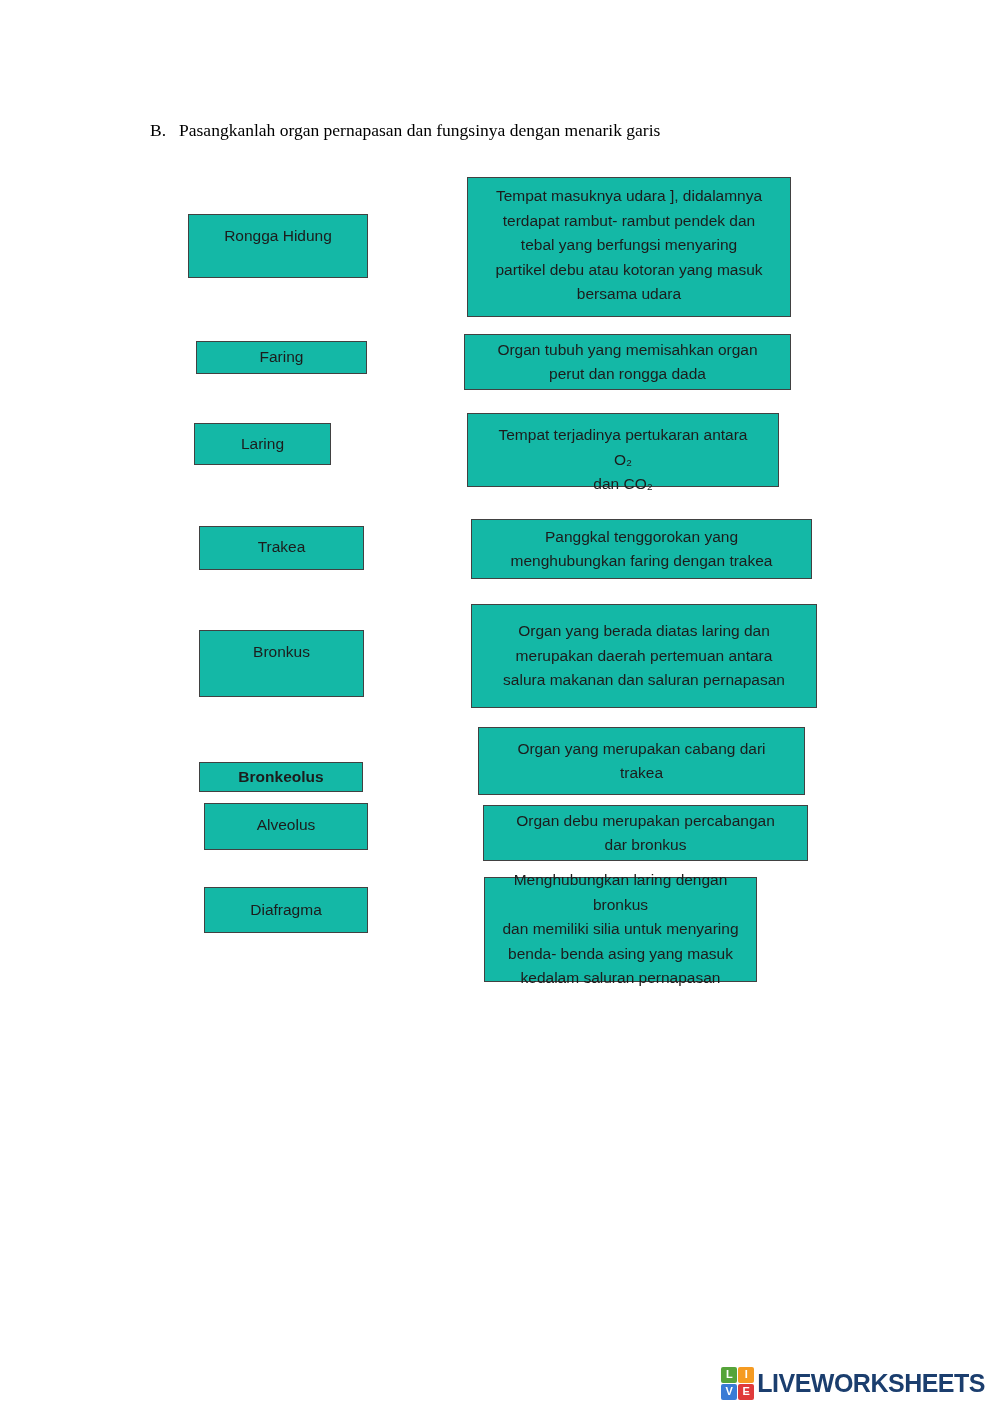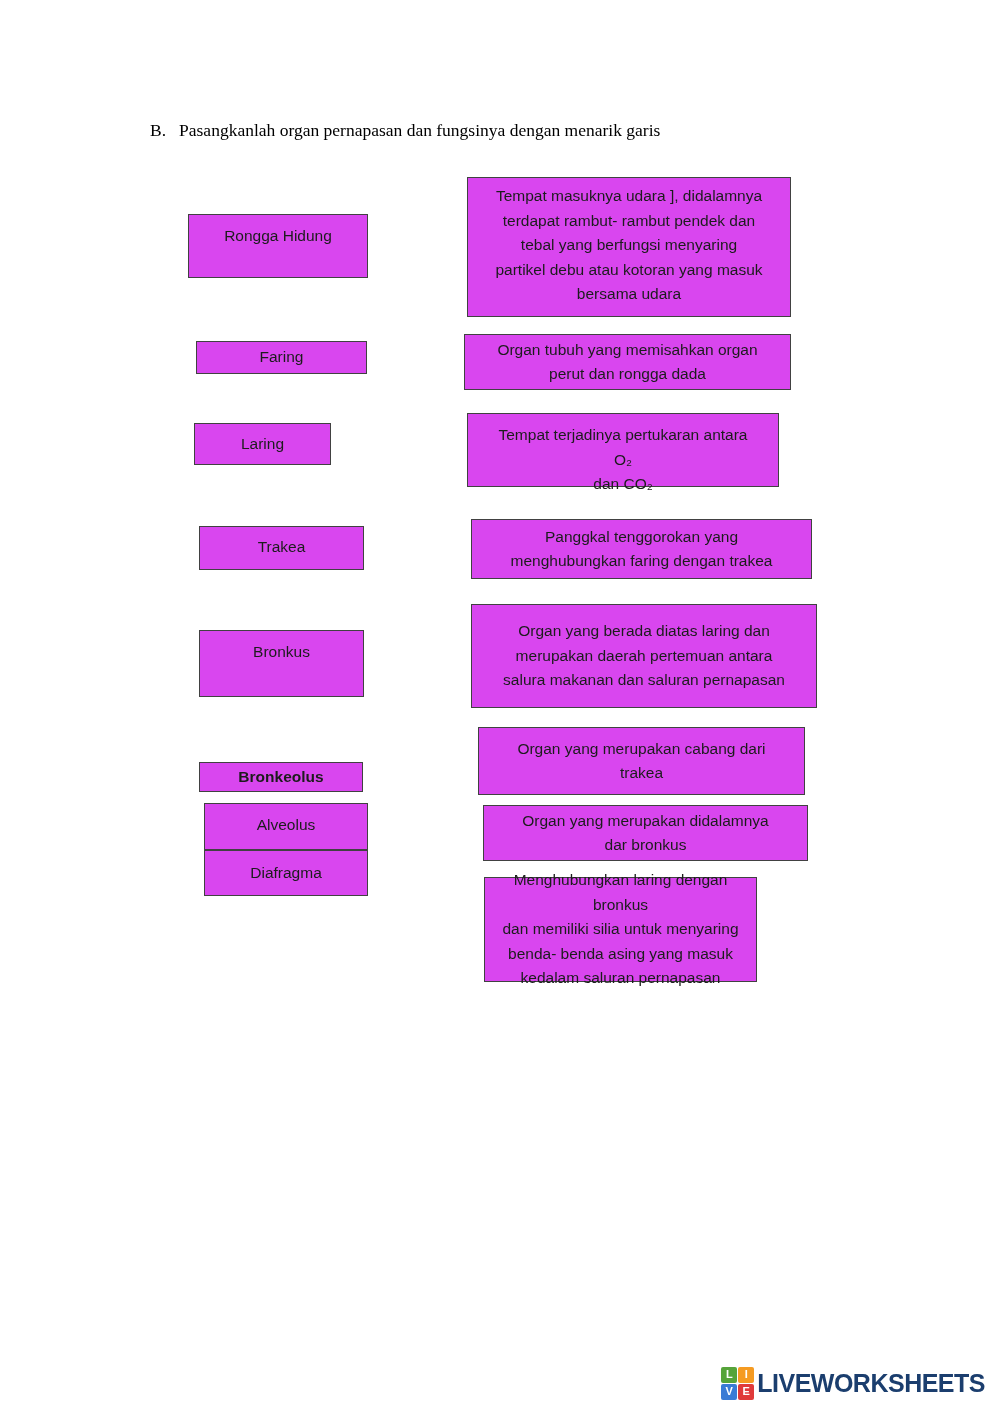--- a/index.html
+++ b/index.html
@@ -20,39 +20,39 @@
     gap: 13px;
     font-family: "Liberation Serif", "DejaVu Serif", serif;
     font-size: 17.5px;
     color: #000000;
     white-space: nowrap;
   }
   .box {
     position: absolute;
     box-sizing: border-box;
     border: 1.5px solid #414141;
-    background: #d946ef;
+    background: #14b8a6;
     display: flex;
     align-items: center;
     justify-content: center;
     text-align: center;
     font-size: 15.5px;
     line-height: 24.5px;
     cursor: pointer;
   }
   .box span { white-space: pre-line; }
   
   .o1 { left: 188px; top: 214px; width: 180px; height: 64px; align-items: flex-start; padding-top: 9px; }
   .o2 { left: 196px; top: 341px; width: 171px; height: 33px; }
   .o3 { left: 194px; top: 423px; width: 137px; height: 42px; }
   .o4 { left: 199px; top: 526px; width: 165px; height: 44px; align-items: flex-start; padding-top: 8px; }
   .o5 { left: 199px; top: 630px; width: 165px; height: 67px; align-items: flex-start; padding-top: 9px; }
   .o6 { left: 199px; top: 762px; width: 164px; height: 30px; font-weight: bold; }
   .o7 { left: 204px; top: 803px; width: 164px; height: 47px; align-items: flex-start; padding-top: 9px; }
-  .o8 { left: 204px; top: 850px; width: 164px; height: 46px; align-items: flex-start; padding-top: 10px; }
+  .o8 { left: 204px; top: 887px; width: 164px; height: 46px; align-items: flex-start; padding-top: 10px; }
   
   .f1 { left: 467px; top: 177px; width: 324px; height: 140px; align-items: flex-start; padding: 6px 8px; }
   .f2 { left: 464px; top: 334px; width: 327px; height: 56px; padding: 2px 6px; }
   .f3 { left: 467px; top: 413px; width: 312px; height: 74px; align-items: flex-start; padding: 9px 20px; }
   .f4 { left: 471px; top: 519px; width: 341px; height: 60px; padding: 2px 6px; }
   .f5 { left: 471px; top: 604px; width: 346px; height: 104px; padding: 2px 6px; }
   .f6 { left: 478px; top: 727px; width: 327px; height: 68px; padding: 2px 6px; }
   .f7 { left: 483px; top: 805px; width: 325px; height: 56px; padding: 2px 6px; }
   .f8 { left: 484px; top: 877px; width: 273px; height: 105px; padding: 2px 6px; }
   
@@ -147,21 +147,21 @@
   <div class="box f5">
     <span>Organ yang berada diatas laring dan
 merupakan daerah pertemuan antara
 salura makanan dan saluran pernapasan</span>
   </div>
   <div class="box f6">
     <span>Organ yang merupakan cabang dari
 trakea</span>
   </div>
   <div class="box f7">
-    <span>Organ yang merupakan didalamnya
+    <span>Organ debu merupakan percabangan
 dar bronkus</span>
   </div>
   <div class="box f8">
     <span>Menghubungkan laring dengan bronkus
 dan memiliki silia untuk menyaring
 benda- benda asing yang masuk
 kedalam saluran pernapasan</span>
   </div>
 
   <div class="footer-logo">

